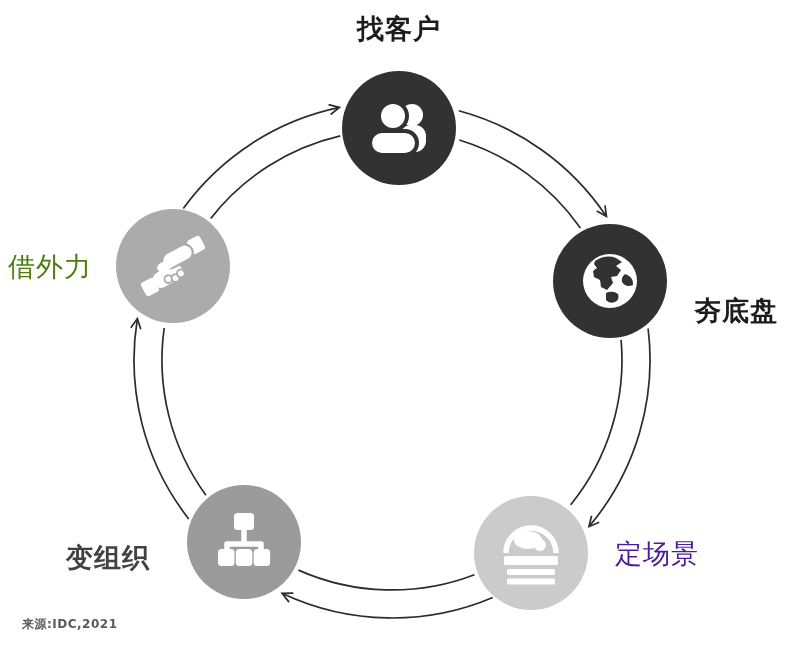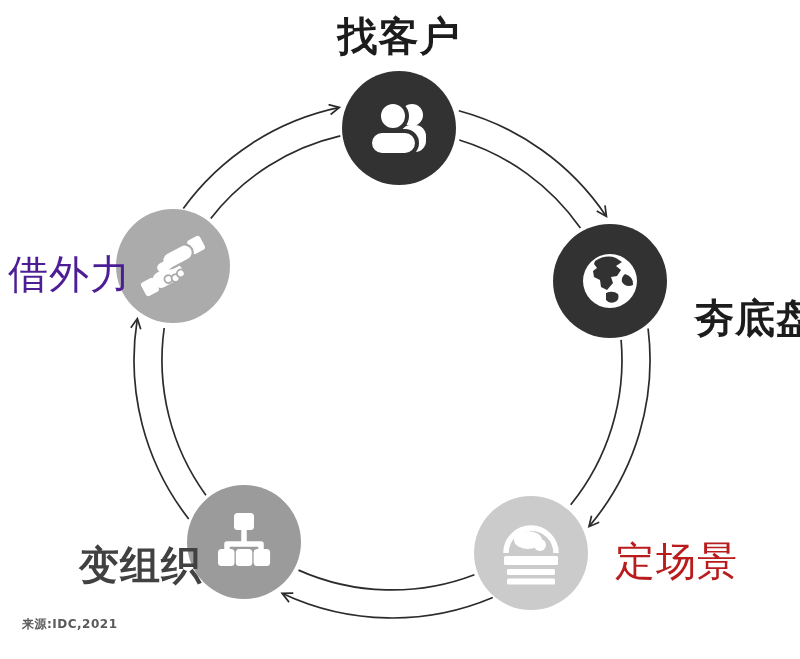--- a/index.html
+++ b/index.html
@@ -6,30 +6,30 @@
   .canvas {
     position:relative;
     width:800px; height:659px;
     background:#ffffff;
     overflow:hidden;
     font-family:"DejaVu Sans","Liberation Sans",sans-serif;
   }
   .canvas svg { position:absolute; left:0; top:0; }
   .lbl {
     position:absolute;
-    font-size:40px;
+    font-size:27px;
     line-height:1.15;
     letter-spacing:1px;
     white-space:nowrap;
   }
   .lbl-bold { font-weight:700; }
   .lbl-top { left:399px; top:13px; transform:translateX(-50%); }
   .lbl-right { left:694px; top:263px; }
   .lbl-bottom-right { left:615px; top:538px; font-weight:400; }
-  .lbl-bottom-left { left:66px; top:542px;margin-left:13px; }
+  .lbl-bottom-left { left:66px; top:542px; }
   .lbl-left { left:8px; top:251px; font-weight:400; }
   .src {
     position:absolute; left:22px; top:616px;
     font-size:12px; font-weight:700; color:#595959;
     letter-spacing:0.5px; white-space:nowrap;
   }
 </style>
 </head>
 <body>
 
@@ -113,18 +113,18 @@
         <circle cx="-12" cy="11" r="4.6" fill="#ffffff" stroke="#ababab" stroke-width="2.2"></circle>
         <circle cx="-4" cy="14" r="4.6" fill="#ffffff" stroke="#ababab" stroke-width="2.2"></circle>
         <circle cx="4" cy="12" r="4.6" fill="#ffffff" stroke="#ababab" stroke-width="2.2"></circle>
         <rect x="-18" y="-10" width="20" height="11" rx="5.5" fill="#ffffff"></rect>
       </g>
     </g>
   </svg>
 
   <span class="lbl lbl-top lbl-bold" style="color: rgb(28, 28, 28);">找客户</span>
   <span class="lbl lbl-right lbl-bold" style="color: rgb(28, 28, 28); margin-top: 32px;">夯底盘</span>
-  <span class="lbl lbl-bottom-right" style="color: #b91c1c;">定场景</span>
+  <span class="lbl lbl-bottom-right" style="color: #4c1d95;">定场景</span>
   <span class="lbl lbl-bottom-left lbl-bold" style="color: rgb(65, 65, 65);">变组织</span>
-  <span class="lbl lbl-left" style="color: #4c1d95;">借外力</span>
+  <span class="lbl lbl-left" style="color: #4d7c0f;">借外力</span>
 
   <span class="src">来源:IDC,2021</span>
 </div>
 
 </body></html>

